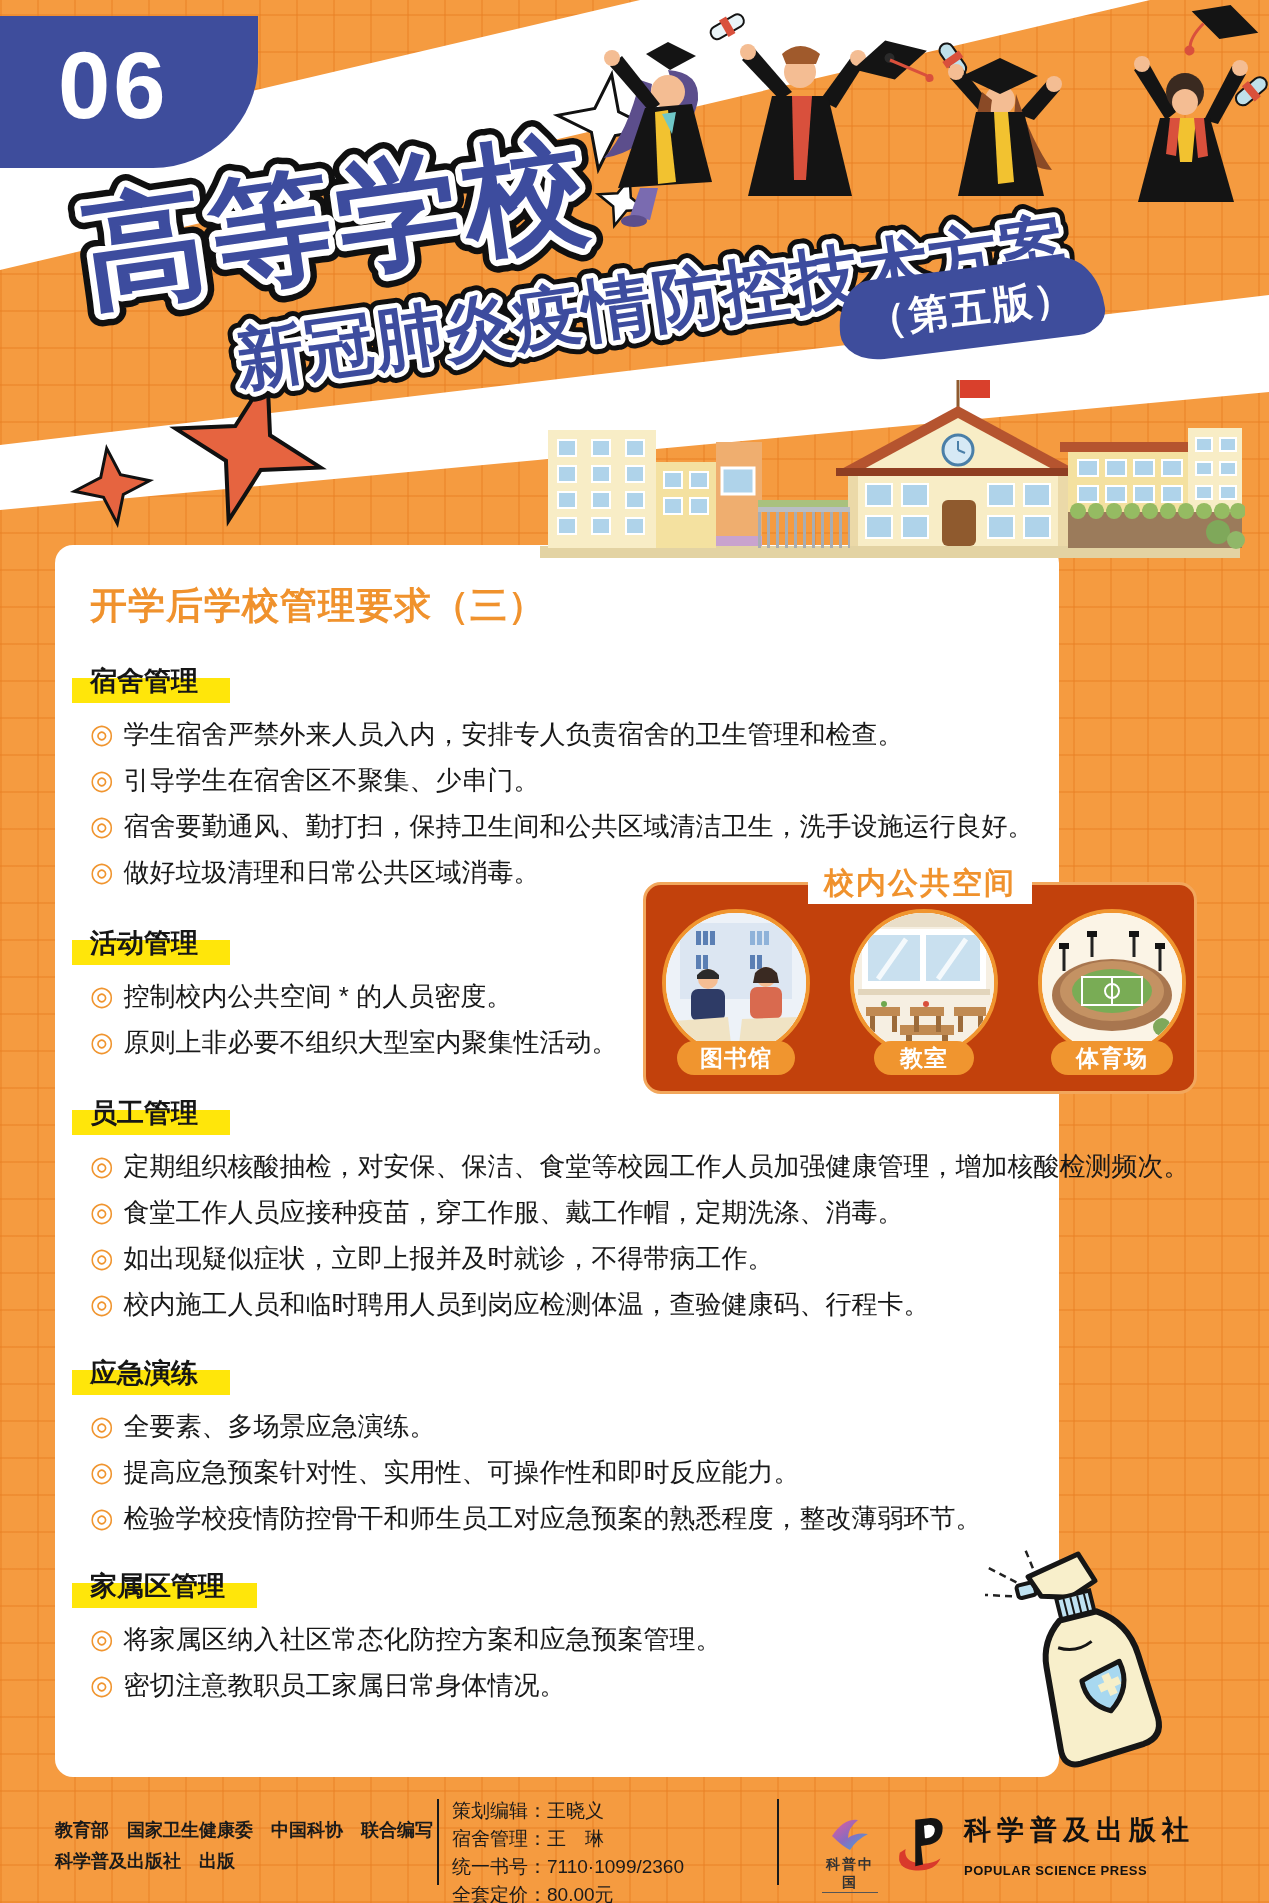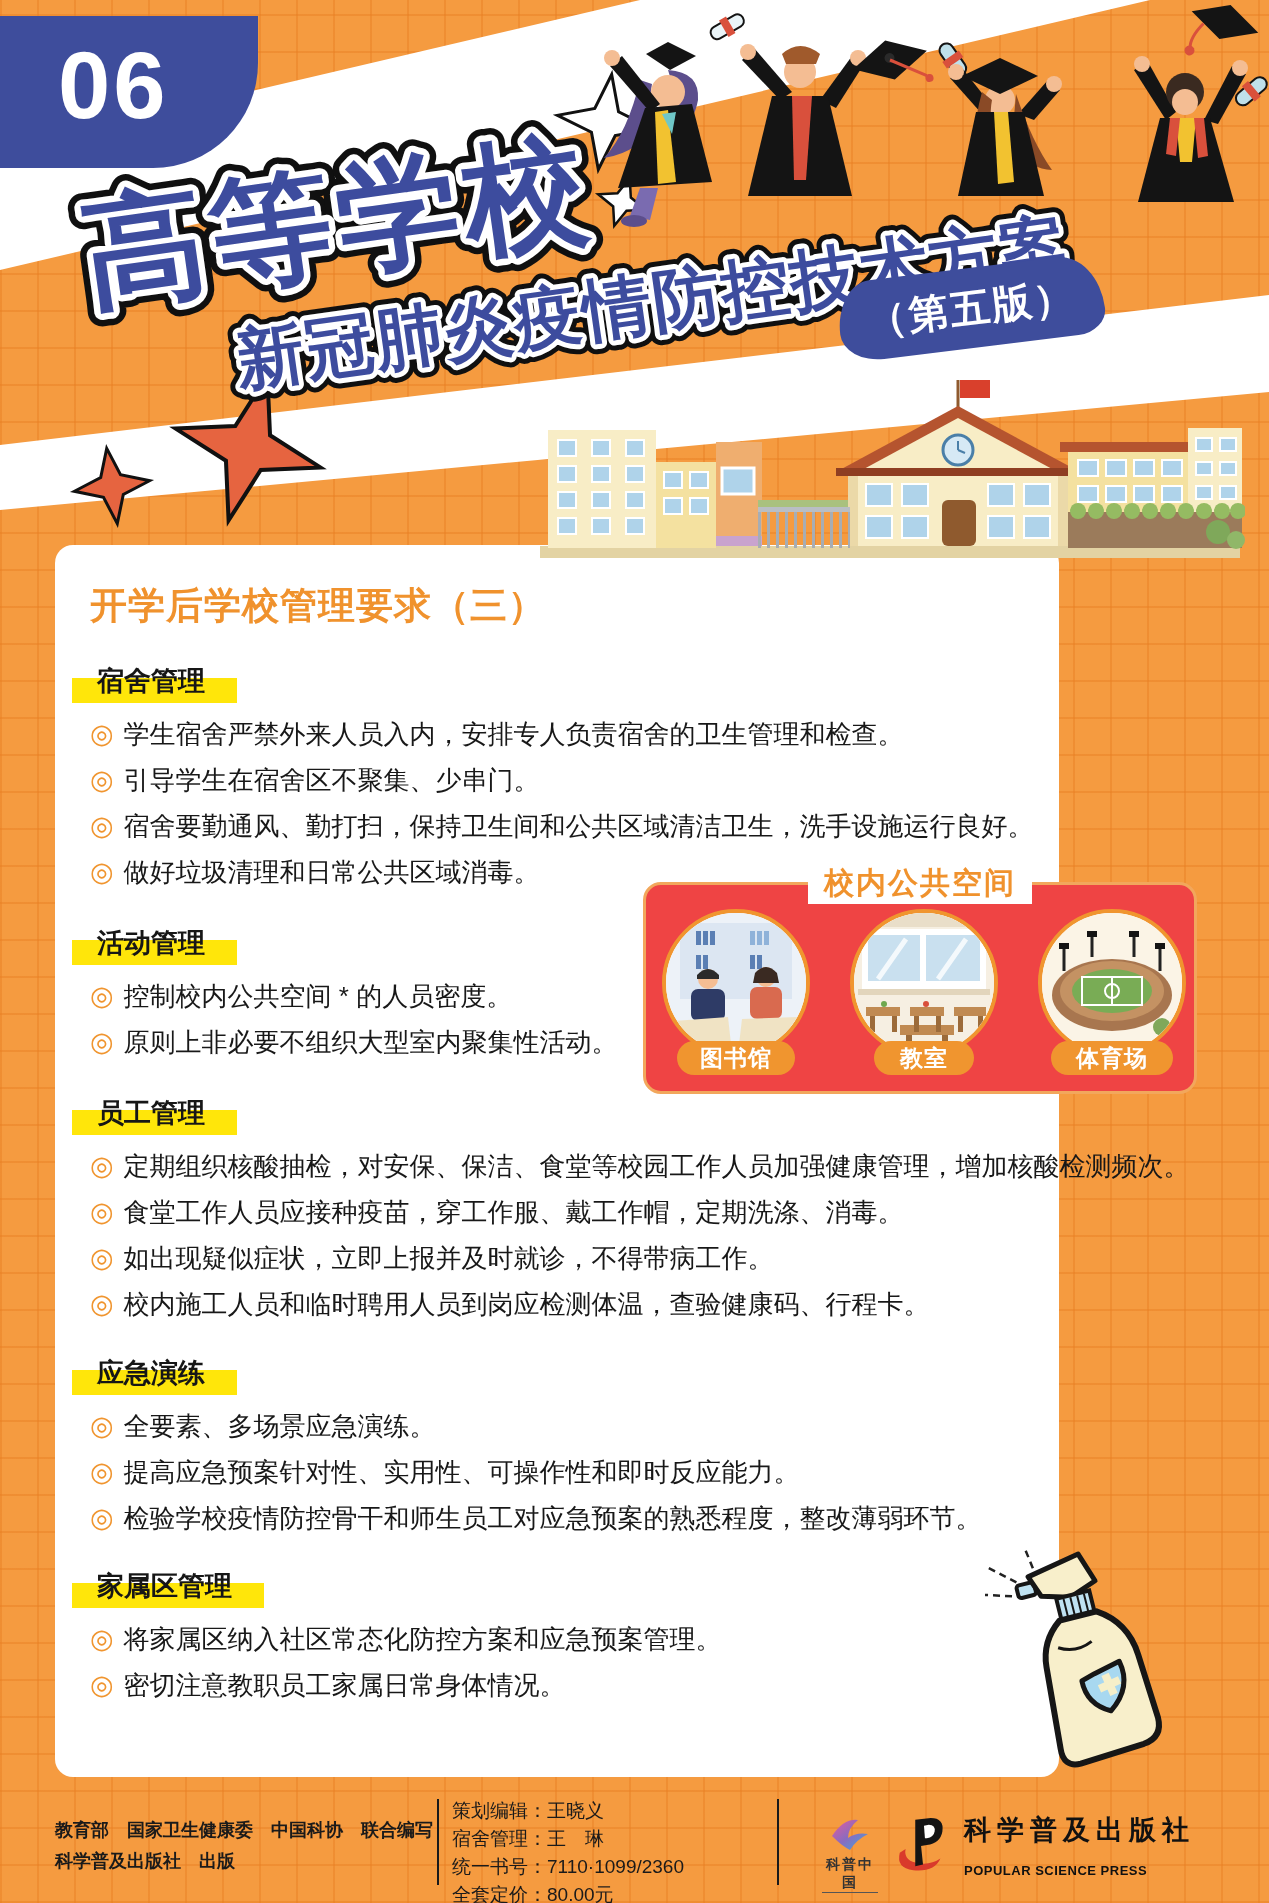--- a/index.html
+++ b/index.html
@@ -36,28 +36,28 @@
   
   .card{
     left:55px;top:545px;width:1004px;height:1232px;background:#FFFFFF;
     border-radius:18px;z-index:3;
   }
   .card-heading{position:absolute;left:35px;top:36px;color:#F0922D;
     font-size:37px;font-weight:700;letter-spacing:1px;}
   .section{position:absolute;left:35px;}
   .sec-head{position:relative;display:inline-block;font-size:27px;font-weight:700;color:#161616;}
   .sec-head::before{content:"";position:absolute;left:-18px;right:-32px;bottom:-4px;height:25px;background:#FFE60A;}
-  .sec-head span{position:relative;margin-left:7px;}
+  .sec-head span{position:relative;}
   .bullets{margin-top:12px;}
   .bullet{display:flex;align-items:center;height:46px;white-space:nowrap;}
   .bullet .ic{color:#F0952F;font-size:27px;margin-right:10px;line-height:46px;}
   .bullet .tx{color:#181818;font-size:26px;line-height:46px;letter-spacing:0;}
   
   .psbox{position:absolute;left:588px;top:337px;width:554px;height:212px;
-    border:3px solid #F2A75C;border-radius:18px;background:#ef4444;box-sizing:border-box;}
+    border:3px solid #F2A75C;border-radius:18px;background:#c2410c;box-sizing:border-box;}
   .psbox-title{position:absolute;left:50%;top:-22px;transform:translateX(-50%);
     background:#fff;padding:0 16px;color:#F0922D;font-size:30px;font-weight:700;
     letter-spacing:2px;white-space:nowrap;}
   .pscircle{position:absolute;top:24px;width:148px;height:148px;border-radius:50%;
     border:4px solid #F0952F;overflow:hidden;box-sizing:border-box;background:#fff;}
   .pspill{position:absolute;top:156px;height:34px;background:#F0952F;border-radius:17px;
     color:#fff;font-size:23px;font-weight:700;display:flex;align-items:center;
     justify-content:center;letter-spacing:1px;}
   .spray{position:absolute;left:930px;top:990px;width:220px;height:240px;}
   

